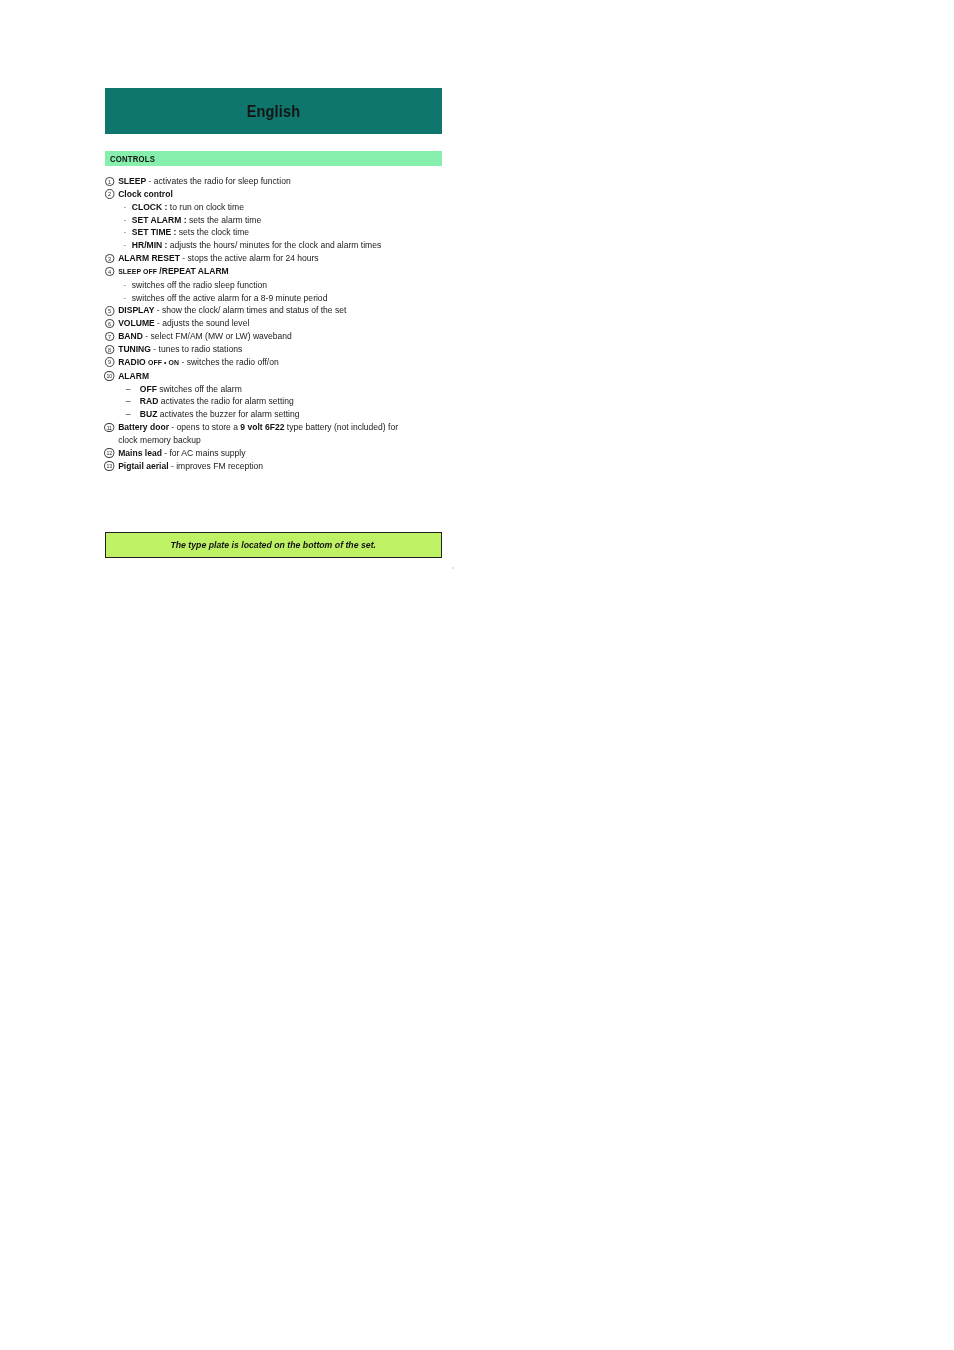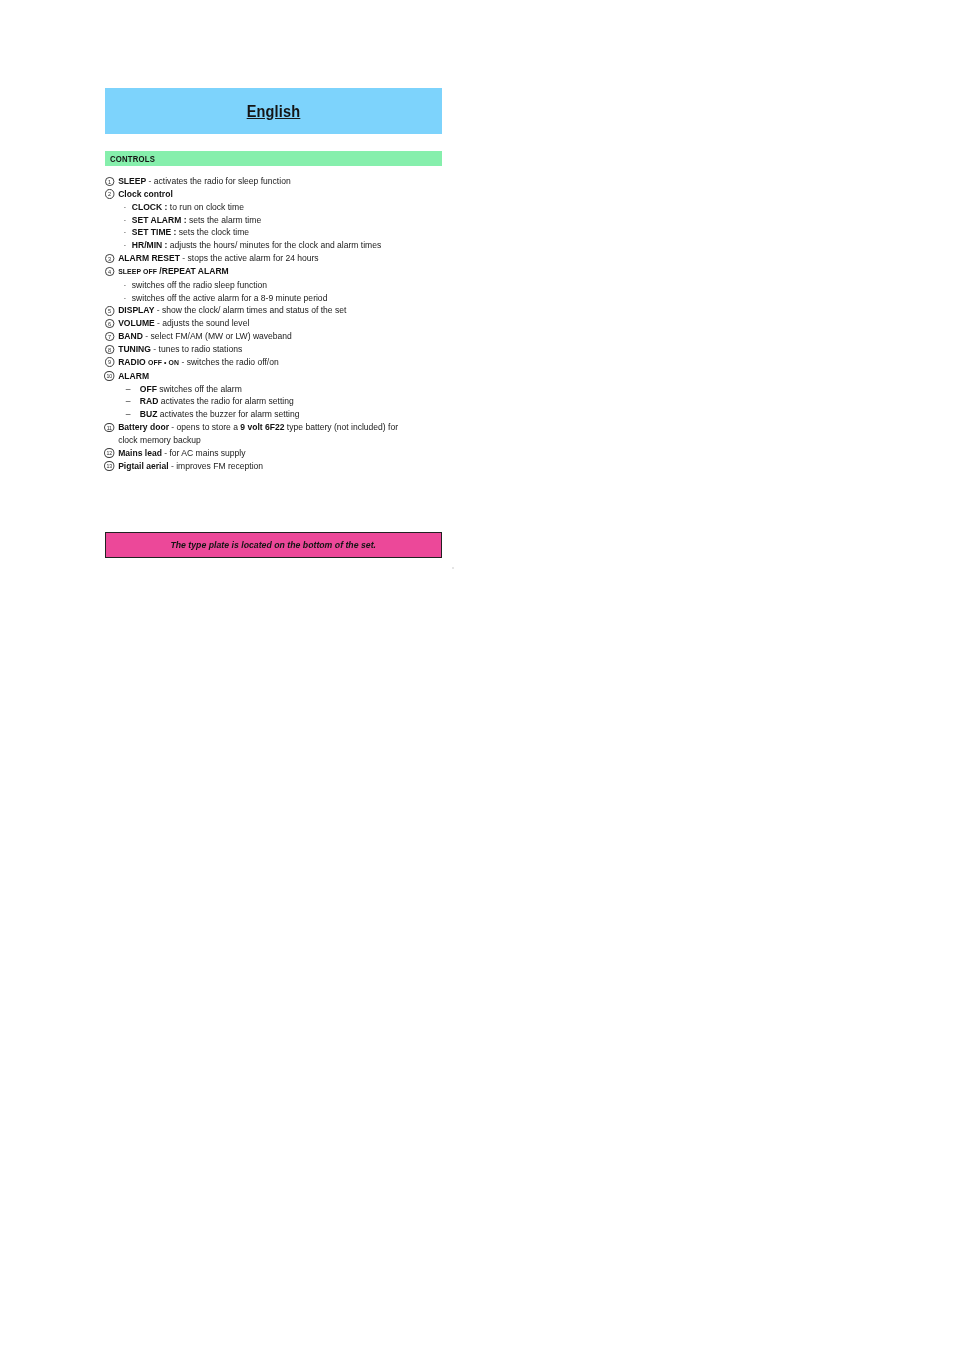--- a/index.html
+++ b/index.html
@@ -18,26 +18,25 @@
 
   .page {
     position: absolute;
     left: 105px;
     top: 88px;
     width: 337px;
   }
 
   
   .lang-band {
-    background: #7dd3fc;
+    background: #0f766e;
     height: 46px;
     display: flex;
     align-items: center;
     justify-content: center;
-    text-decoration: underline;
   }
   .lang-title {
     font-size: 16.5px;
     font-weight: bold;
     letter-spacing: 0.2px;
     transform: scaleX(0.88);
     color: #141414;
   }
 
   
@@ -137,21 +136,21 @@
 
   .wrap-line { display: block; }
 
   
   .typeplate {
     position: absolute;
     left: 105px;
     top: 532px;
     width: 337px;
     height: 26px;
-    background: #ec4899;
+    background: #bef264;
     border: 1.2px solid #222222;
     box-sizing: border-box;
     display: flex;
     align-items: center;
     justify-content: center;
   }
   .typeplate-text {
     font-size: 9.2px;
     font-weight: bold;
     font-style: italic;

